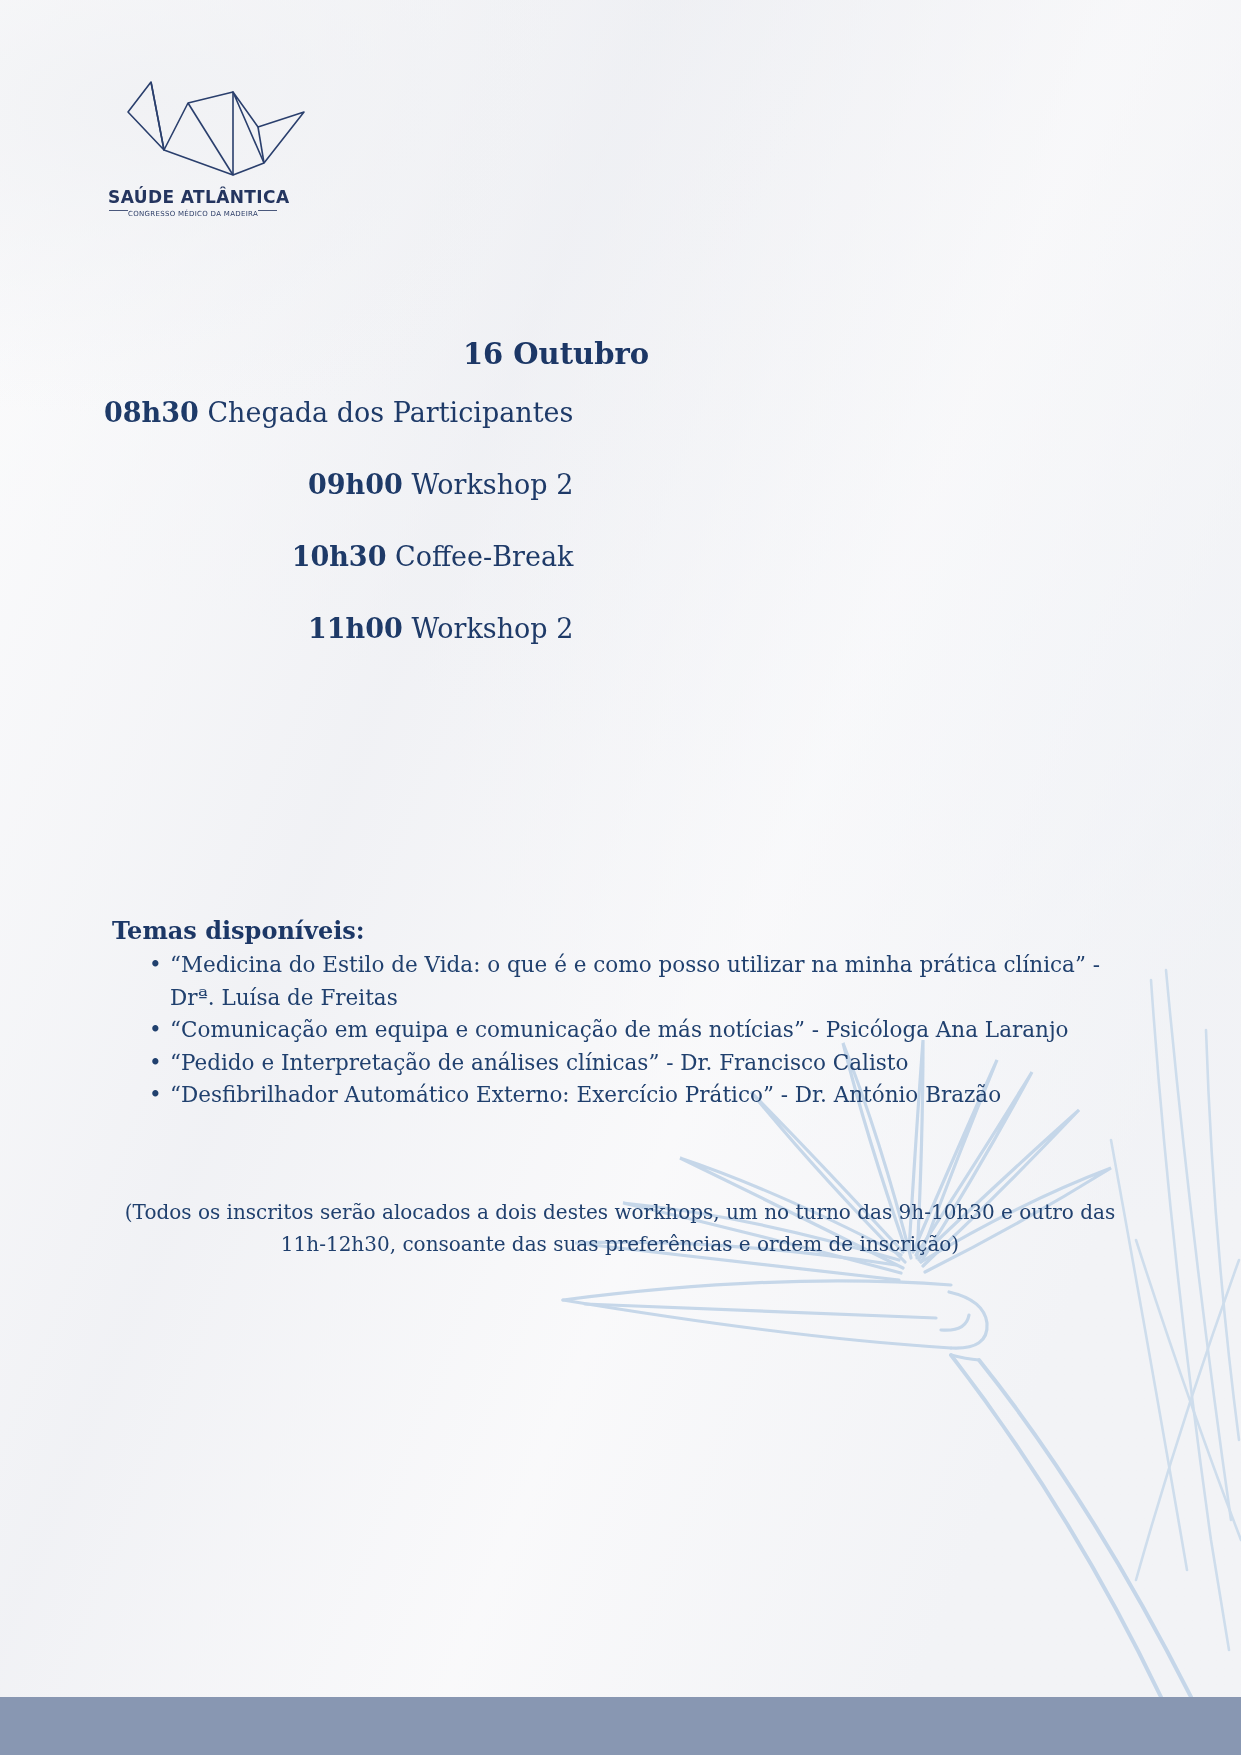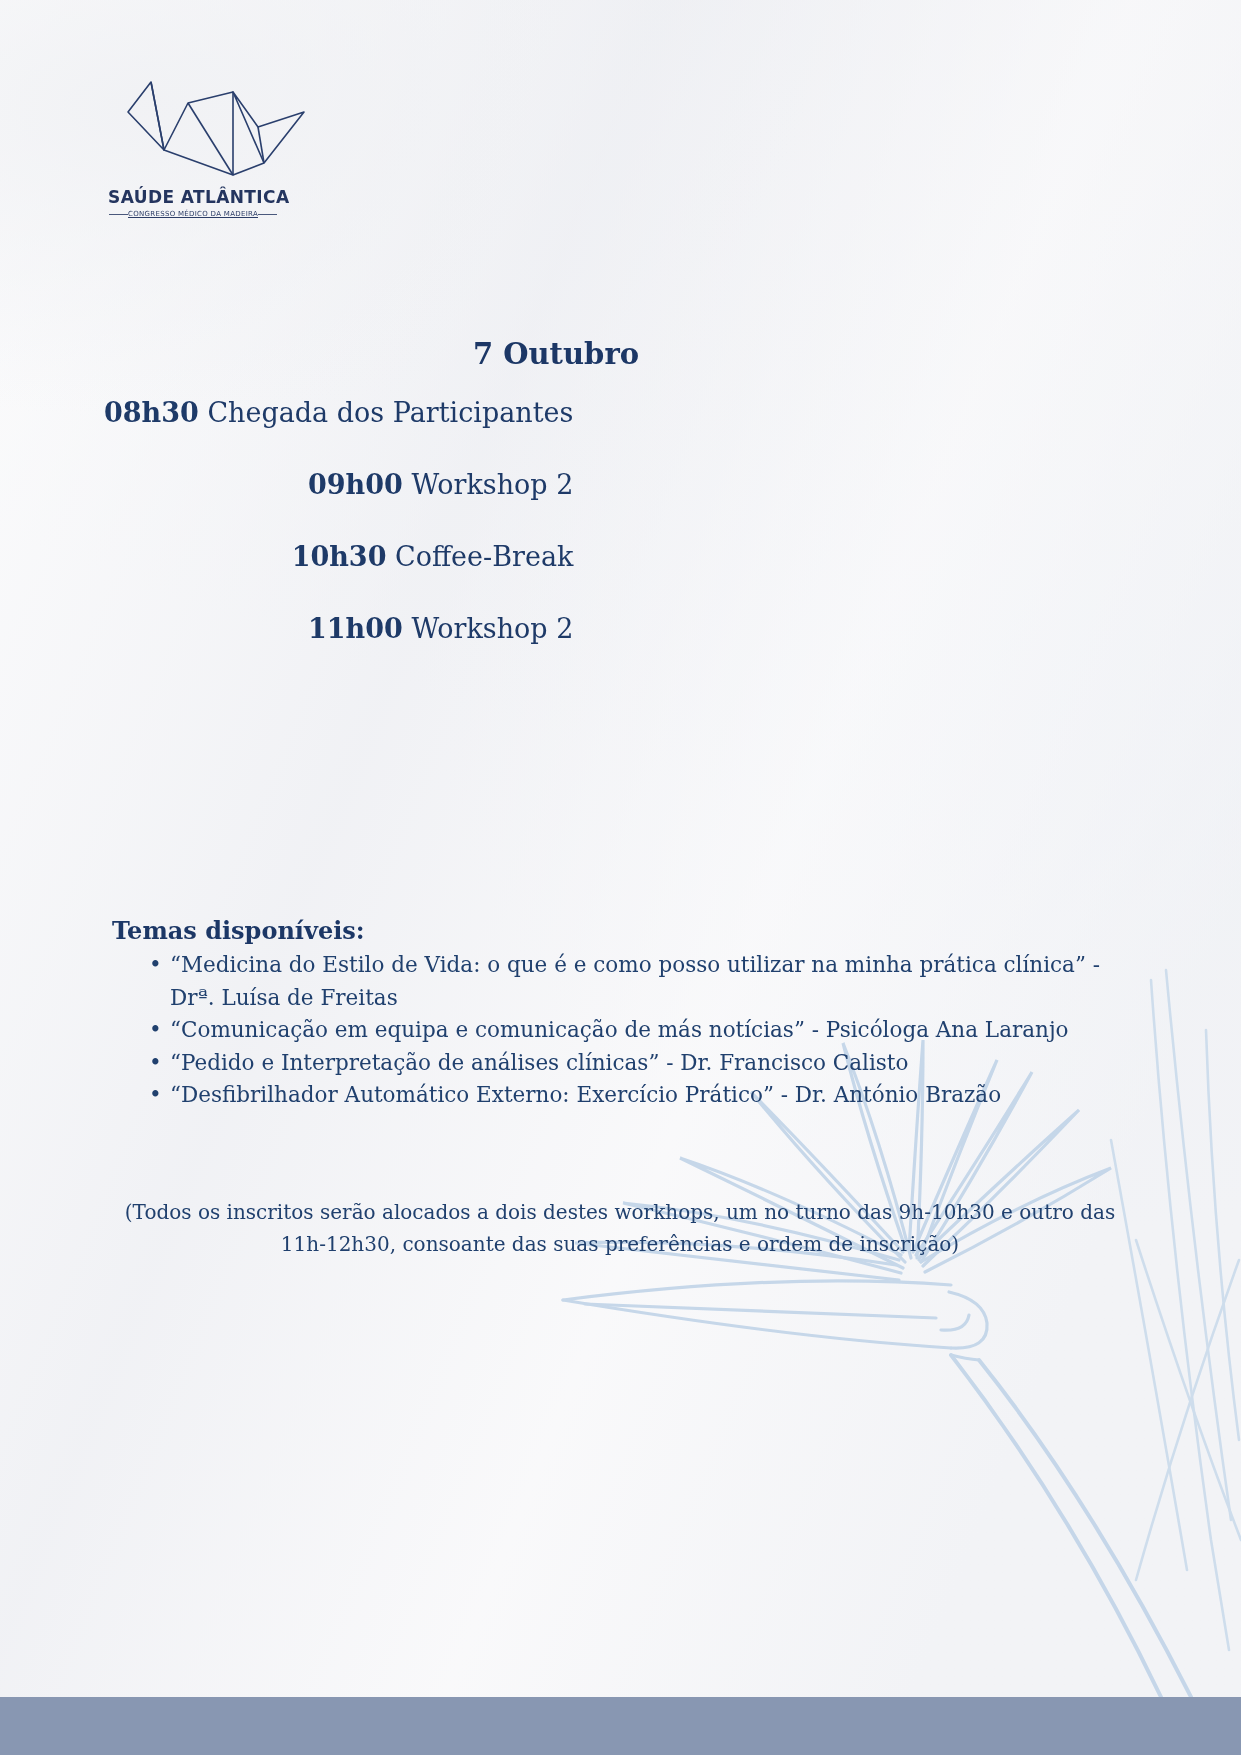--- a/index.html
+++ b/index.html
@@ -18,23 +18,23 @@
   }
   
   .logo { position:absolute; left:108px; top:72px; width:205px; z-index:2; }
   .logo svg { display:block; margin-left:8px; }
   .logo-title {
     margin-top:3px; font-family:"DejaVu Sans", sans-serif; font-weight:bold;
     font-size:17px; letter-spacing:0.4px; color:#24355f; white-space:nowrap;
   }
   .logo-sub {
     margin-top:3px; width:168px; margin-left:1px;
-    display:flex; align-items:center; justify-content:space-between; 
+    display:flex; justify-content:space-between; 
     font-family:"DejaVu Sans", sans-serif; font-size:7px; letter-spacing:0.3px;
-    color:#2b3c66; white-space:nowrap;text-decoration:underline;
+    color:#2b3c66; white-space:nowrap;
   }
   .logo-sub .rule { flex:1 1 auto; height:1px; background:#2b3c66; opacity:0.85; }
   
   .title {
     position:absolute; left:0; top:222px; width:1112px; z-index:2;
     text-align:center; font-size:49px; color:#1c3766;
     text-shadow:2px 3px 4px rgba(90,100,130,0.45);
   }
   .date {
     position:absolute; left:0; top:313px; width:1112px; z-index:2;
@@ -90,21 +90,21 @@
       </g>
     </svg>
     <div class="logo-title">SAÚDE ATLÂNTICA</div>
     <div class="logo-sub">
       <span class="rule"></span>
       <span>CONGRESSO MÉDICO DA MADEIRA</span>
       <span class="rule"></span>
     </div>
   </header>
 
-  <h2 class="date">7 Outubro</h2>
+  <h2 class="date">16 Outubro</h2>
 
   <ul class="schedule">
     <li><b>08h30</b> <span>Chegada dos Participantes</span></li>
     <li><b>09h00</b> <span>Workshop 2</span></li>
     <li><b>10h30</b> <span>Coffee-Break</span></li>
     <li><b>11h00</b> <span>Workshop 2</span></li>
   </ul>
 
   <section class="topics">
     <h3>Temas disponíveis:</h3>

